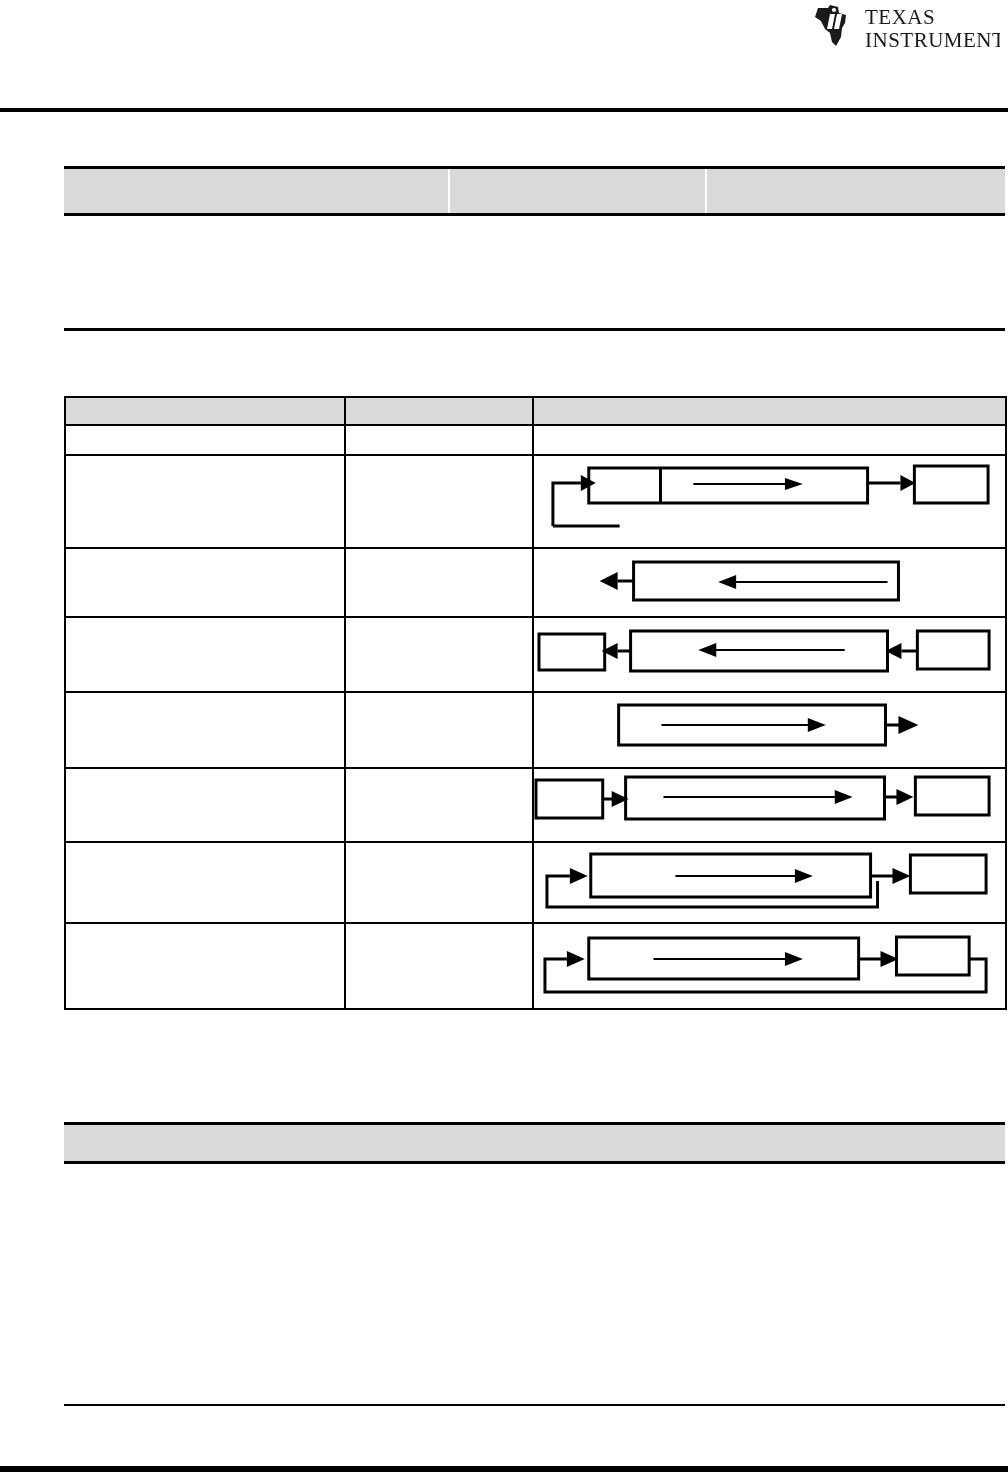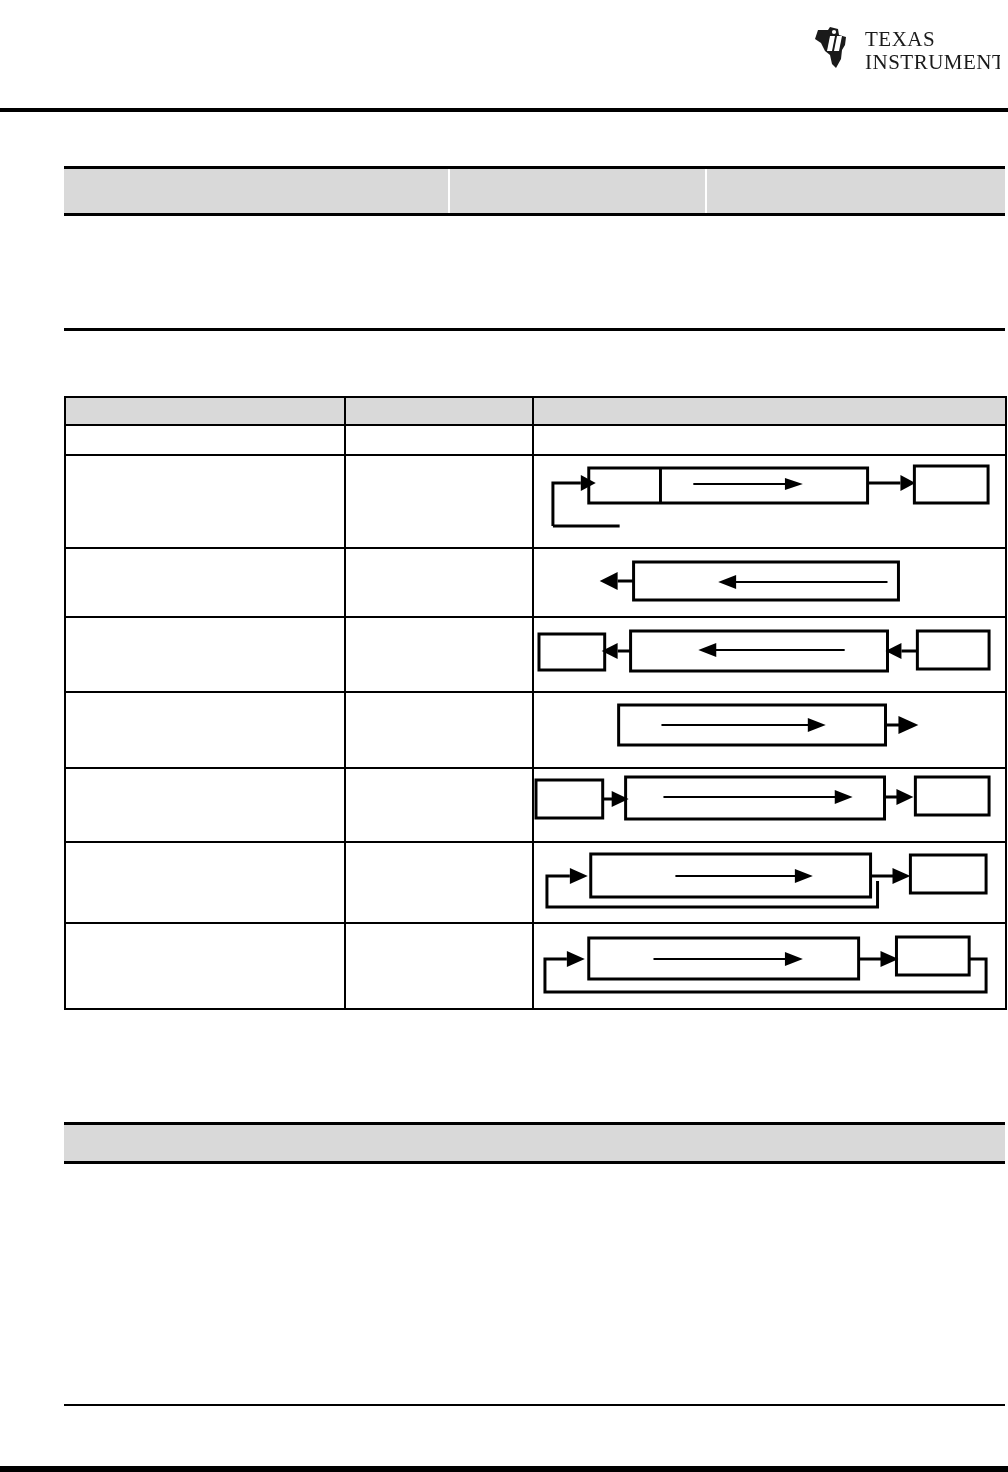--- a/index.html
+++ b/index.html
@@ -16,21 +16,21 @@
     width: 1008px;
     height: 1472px;
     background: #ffffff;
     overflow: hidden;
   }
 
   
   #ti-logo {
     position: absolute;
     right: 8px;
-    top: 24px;
+    top: 2px;
     width: 192px;
     height: 62px;
   }
   #header-rule {
     position: absolute;
     left: 0;
     top: 108px;
     width: 1008px;
     height: 4px;
     background: #000000;

